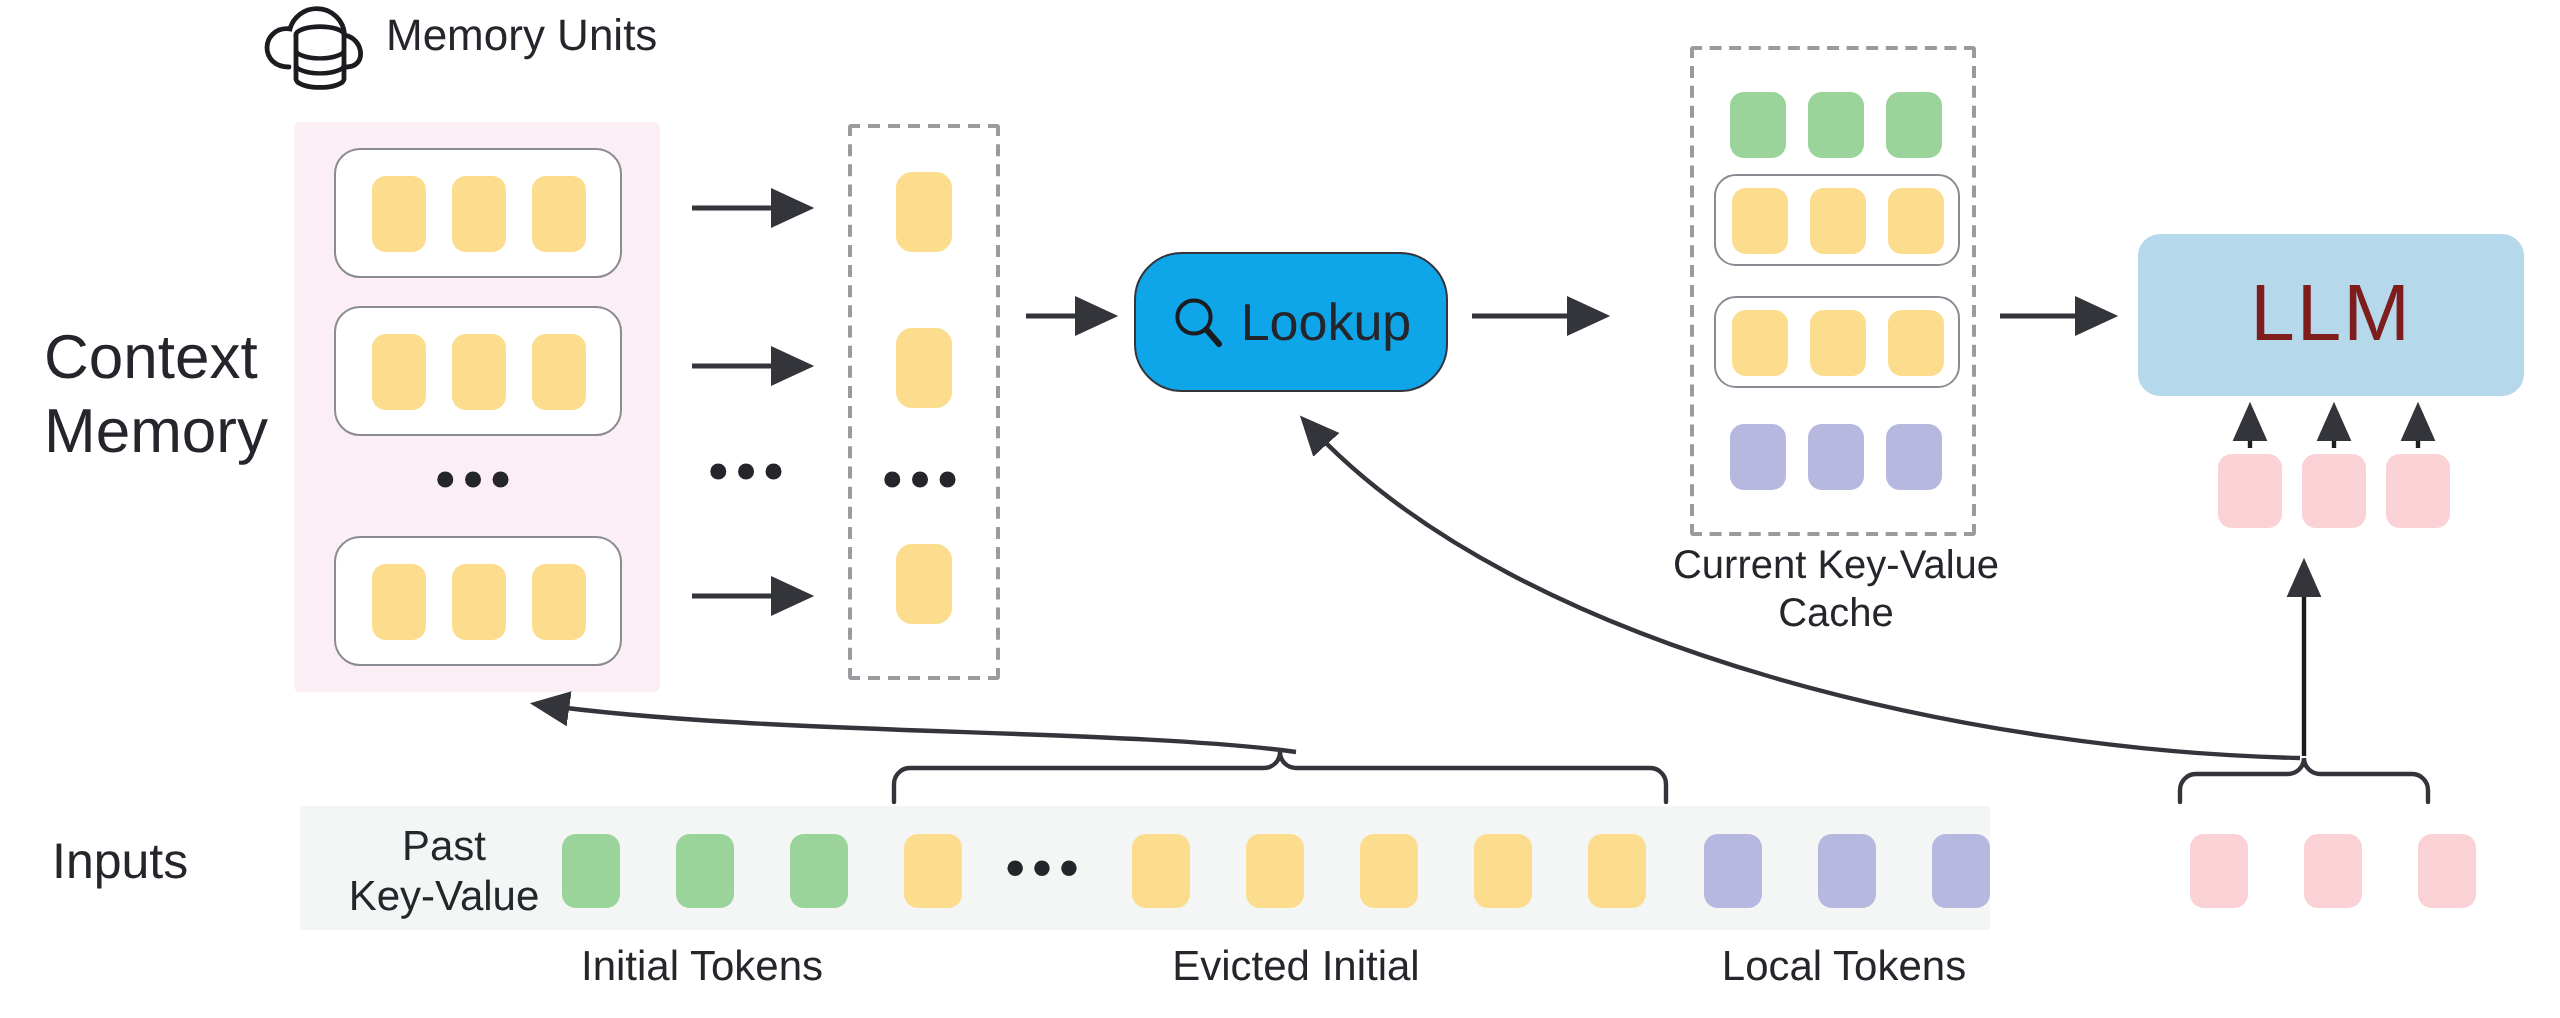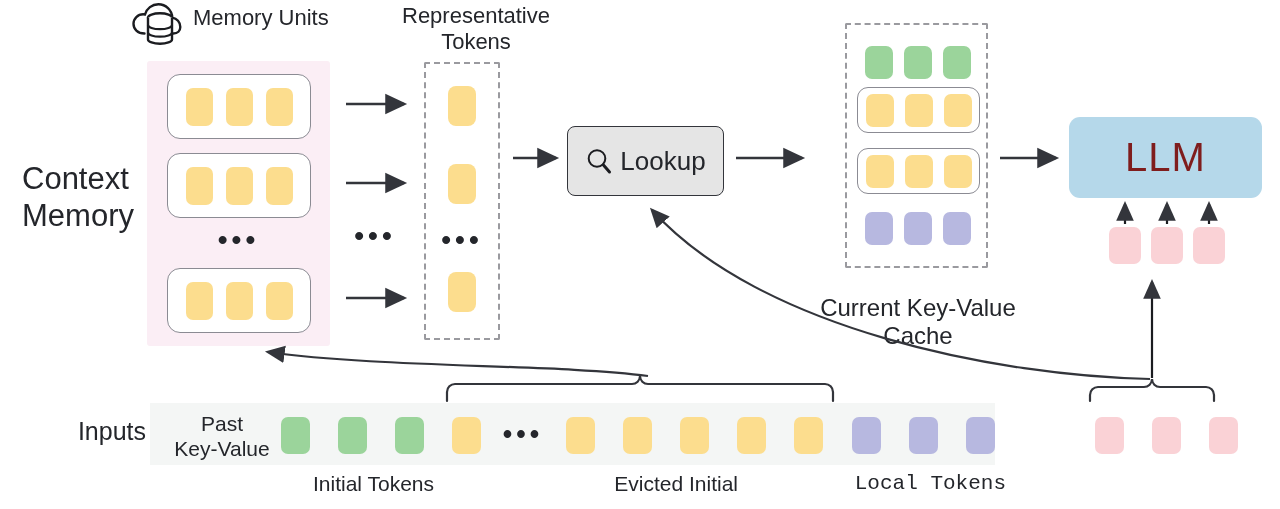--- a/index.html
+++ b/index.html
@@ -22,35 +22,35 @@
     white-space: pre-line;
   }
 
   
   #label-context-memory {
     left: 22px; top: 161px; width: 126px;
     font-size: 31px; text-align: left;
   }
   #label-inputs {
     left: 26px; top: 417px; width: 120px;
-    font-size: 25px; text-align: right;
+    font-size: 25px; text-align: left;
   }
 
   
   #label-memory-units {
     left: 193px; top: 5px;
     font-size: 22px; text-align: left;
   }
   #label-representative-tokens {
     left: 382px; top: 3px; width: 188px;
     font-size: 22px; text-align: center;
   }
   #label-kv-cache {
     left: 820px; top: 272px; width: 196px;
-    font-size: 24px; text-align: center; margin-top: 22px;
+    font-size: 20px; text-align: center;
   }
 
   
   #memory-icon { left: 131px; top: 2px; width: 60px; height: 44px; }
 
   
   #context-memory-panel {
     left: 147px; top: 61px; width: 183px; height: 285px;
     background: #fbeef5;
     border-radius: 3px;
@@ -104,22 +104,22 @@
   #mid-ellipsis {
     left: 352px; top: 222px; width: 46px;
     text-align: center; font-size: 28px; letter-spacing: 4px;
     color: #24262b; font-weight: 700; line-height: 1;
   }
 
   
   #lookup-box {
     left: 567px; top: 126px; width: 157px; height: 70px;
     border: 1.8px solid #33353b;
-    border-radius: 8px;
-    background: #e5e5e5;
+    border-radius: 24px;
+    background: #0ea5e9;
     display: flex; align-items: center; justify-content: center;
     gap: 7px;
   }
   #lookup-label { font-size: 26px; color: #24262b; }
 
   
   #kv-cache-box {
     left: 845px; top: 23px; width: 143px; height: 245px;
     border: 2px dashed #9a9a9f;
     border-radius: 2px;
@@ -178,25 +178,25 @@
     border-radius: 7px;
   }
   #input-ellipsis {
     left: 500px; top: 421px; width: 46px;
     text-align: center; font-size: 27px; letter-spacing: 4px;
     color: #24262b; font-weight: 700; line-height: 1;
   }
 
   .group-label {
     position: absolute; top: 472px;
-    font-size: 21px; text-align: right; color: #24262b;
+    font-size: 21px; text-align: center; color: #24262b;
   }
   #group-label-initial { left: 268px; width: 166px; }
   #group-label-evicted { left: 558px; width: 180px; }
-  #group-label-local   { left: 838px; width: 168px; font-family: Liberation Mono, monospace; }
+  #group-label-local   { left: 838px; width: 168px; }
   #group-label-current { left: 1068px; width: 196px; }
 
   svg.overlay {
     position: absolute; left: 0; top: 0;
     width: 1280px; height: 509px;
     pointer-events: none;
   }
 </style>
 </head>
 <body>
@@ -230,22 +230,20 @@
       <div class="tok t2"></div>
     </div>
     <div id="memory-ellipsis">•••</div>
     <div class="memory-unit" id="memory-unit-3">
       <div class="tok t0"></div>
       <div class="tok t1"></div>
       <div class="tok t2"></div>
     </div>
   </div>
 
-  <div class="abs txt" id="label-representative-tokens">Representative
-Tokens</div>
   <div class="abs txt" id="mid-ellipsis">•••</div>
   <div class="abs" id="rep-tokens-box">
     <div class="rtok r0"></div>
     <div class="rtok r1"></div>
     <div id="rep-ellipsis">•••</div>
     <div class="rtok r2"></div>
   </div>
 
   <div class="abs" id="lookup-box">
     <span style="display:inline-block;width:28px;height:28px;">

